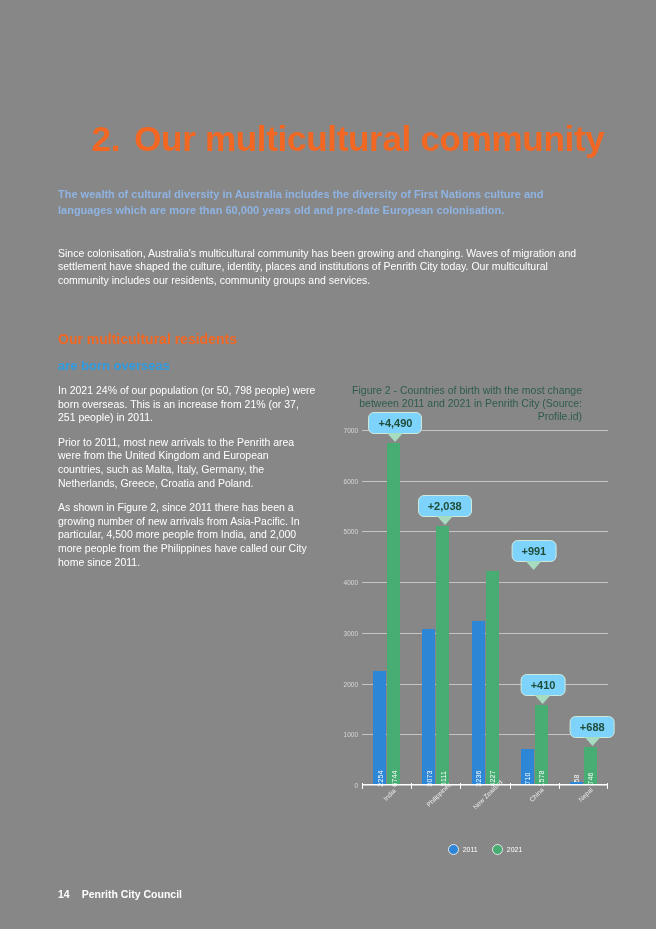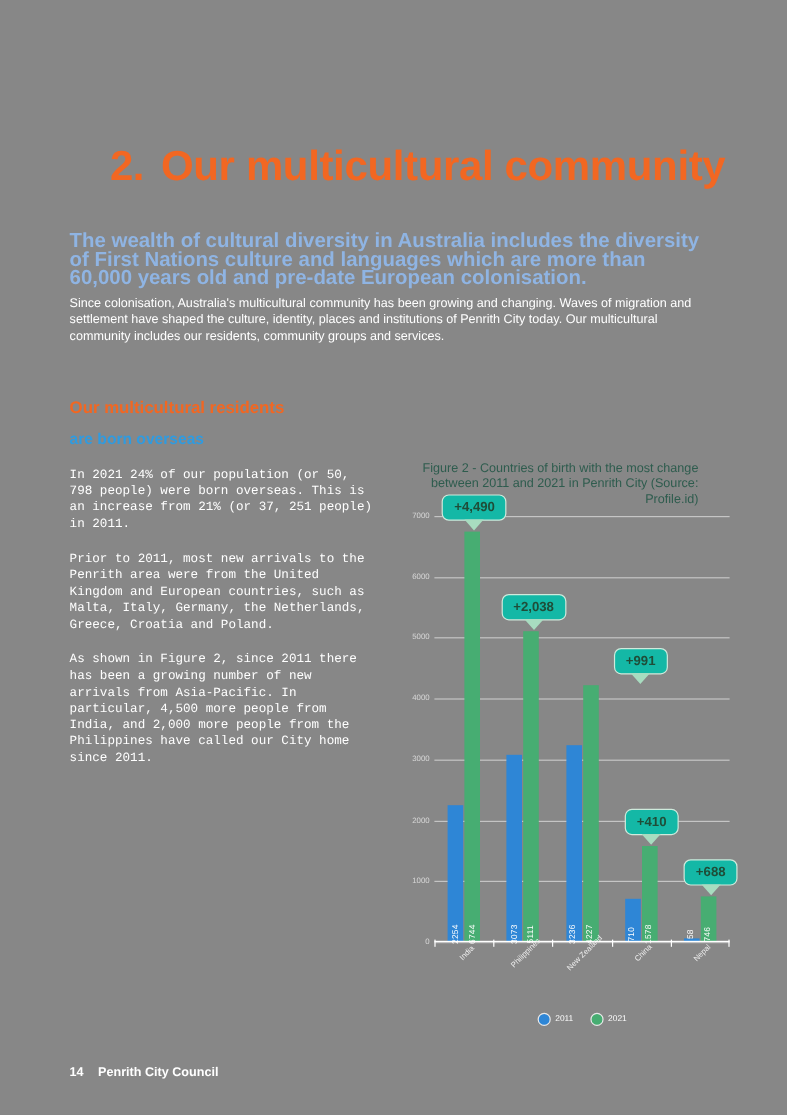--- a/index.html
+++ b/index.html
@@ -15,41 +15,41 @@
   .h1{
     position:absolute;left:58px;top:96px;width:580px;
     font-size:35px;font-weight:bold;color:#F26722;
     letter-spacing:-0.3px;
     text-align:center;
   }
   .h1 .num{margin-right:14px;}
 
   .lead{
     position:absolute;left:58px;top:176px;width:530px;
-    font-size:17px;font-weight:bold;color:#8FB4E3;
+    font-size:11px;font-weight:bold;color:#8FB4E3;
     line-height:15.5px;
   }
 
   .body-intro{
     position:absolute;left:58px;top:236px;width:530px;
     font-size:10.5px;color:#ffffff;line-height:13.5px;
   }
 
   .h2{
     position:absolute;left:58px;top:319px;width:400px;
     font-size:14px;font-weight:bold;color:#F26722;
   }
 
   .col-left{position:absolute;left:58px;top:358px;width:258px;}
   .h3{
     font-size:13px;font-weight:bold;color:#2F9BE0;line-height:16px;
     margin:0 0 10px 0;
   }
   .col-left p{
-    font-size:10.5px;color:#ffffff;line-height:13.6px;margin:16px 0 11px 0;font-family:Liberation Mono, monospace;
+    font-size:10.5px;color:#ffffff;line-height:13.6px;margin:0 0 11px 0;
   }
 
   .fig-caption{
     position:absolute;left:332px;top:373px;width:250px;
     font-size:10.5px;font-weight:normal;color:#2E5C4E;line-height:13px;text-align:right;
   }
 
   
   .chart{
     position:absolute;left:332px;top:412px;width:276px;height:460px;
@@ -86,21 +86,21 @@
     position:absolute;left:50%;bottom:3px;
     transform:translateX(-50%) rotate(-90deg);
     transform-origin:center;
     font-size:7px;color:#ffffff;white-space:nowrap;
     letter-spacing:.2px;
   }
 
   .callout{
     position:absolute;
     transform:translateX(-50%);
-    background:#14b8a6;color:#1F4D38;
+    background:#7dd3fc;color:#1F4D38;
     font-size:11px;font-weight:bold;
     padding:4px 9px;border-radius:6px;
     border:1.5px solid #CFEADC;
     white-space:nowrap;
     z-index:5;
   }
   .callout:after{
     content:"";position:absolute;left:50%;top:100%;
     transform:translateX(-50%);
     border-left:8px solid transparent;

